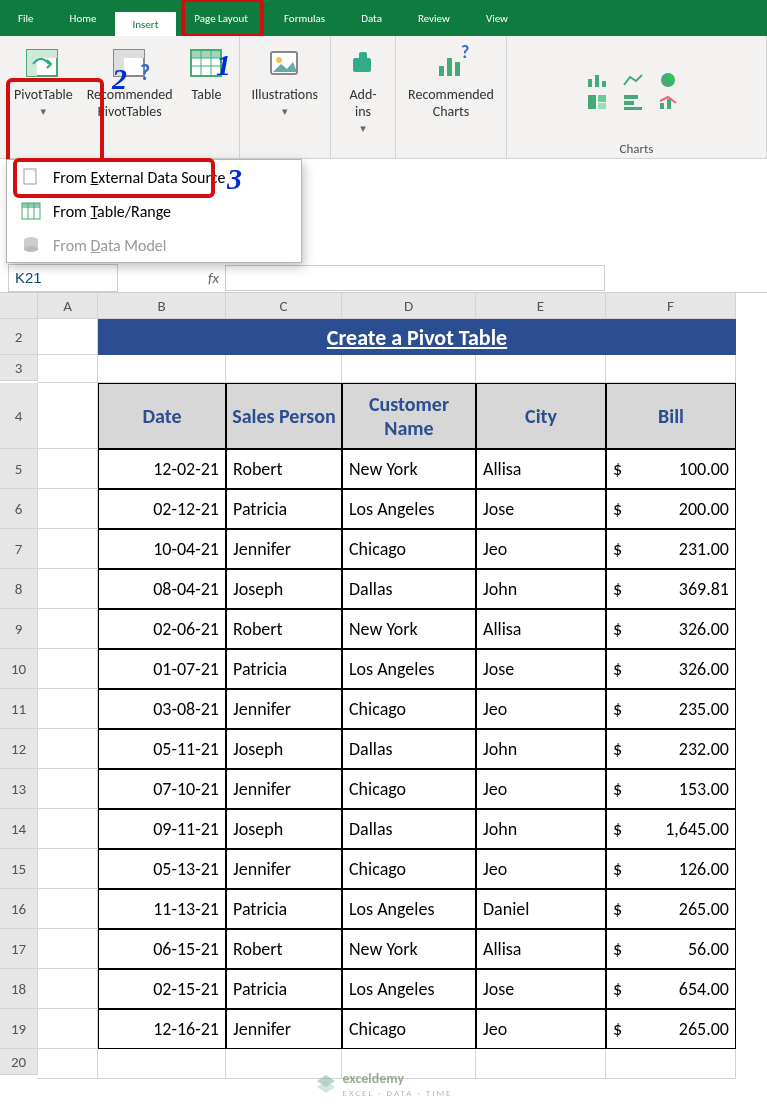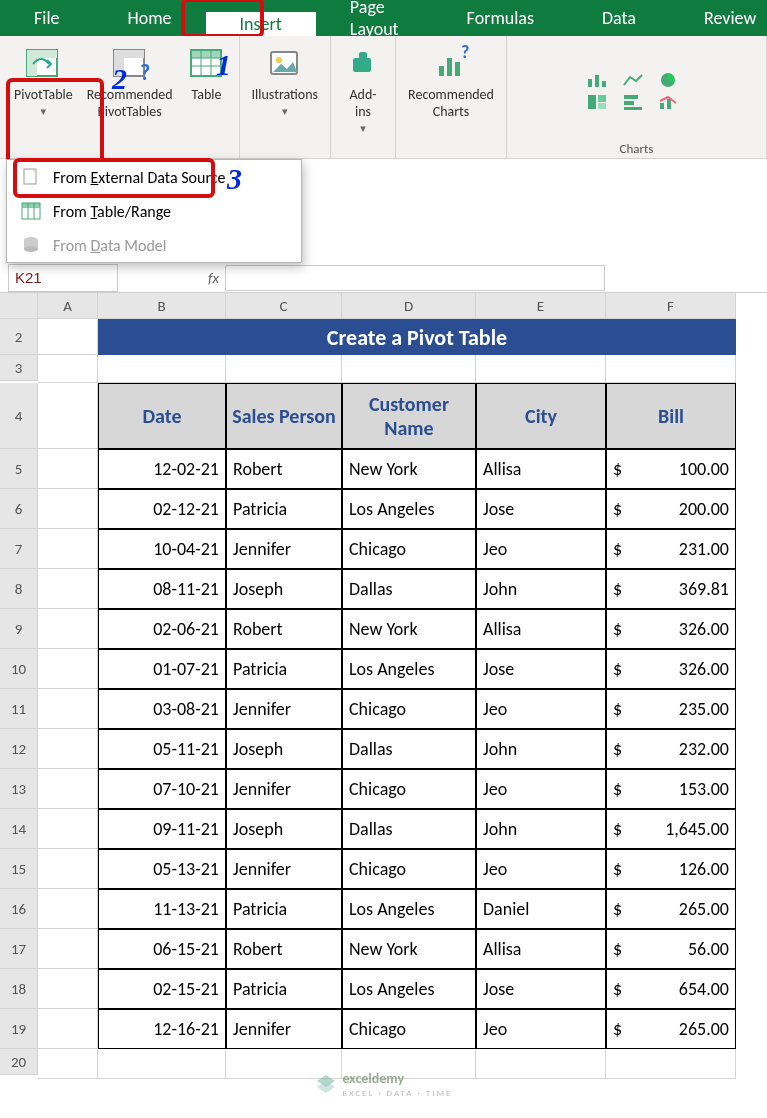--- a/index.html
+++ b/index.html
@@ -1,20 +1,20 @@
 <!DOCTYPE html>
 <html><head>
 <meta charset="utf-8">
 <style>
   * { box-sizing: border-box; margin: 0; padding: 0; }
   body { font-family: "Segoe UI", Calibri, sans-serif; background: #fff; width: 767px; overflow: hidden; }
 
   
   .tab-strip { display: flex; background: #0f7b3e; height: 36px; align-items: stretch; position: relative; }
-  .tab { color: #fff; padding: 0 34px; font-size: 18px; display: flex; align-items: center; cursor: pointer; }
+  .tab { color: #fff; padding: 0 18px; font-size: 11px; display: flex; align-items: center; cursor: pointer; }
   .tab.active { background: #fff; color: #0f7b3e; margin-top: 12px; }
   .tab-highlight { position: absolute; border: 4px solid #d40e0e; border-radius: 6px; top: -2px; left: 181px; width: 83px; height: 40px; pointer-events: none; }
 
   
   .ribbon { display: flex; background: #f3f2f1; border-bottom: 1px solid #d4d4d4; height: 123px; position: relative; }
   .ribbon-group { display: flex; flex-direction: column; align-items: center; padding: 6px 8px 2px 8px; border-right: 1px solid #d4d4d4; }
   .ribbon-btns { display: flex; align-items: flex-start; gap: 6px; flex: 1; }
   .ribbon-btn { display: flex; flex-direction: column; align-items: center; gap: 2px; cursor: pointer; padding: 2px 4px; font-size: 14px; color: #333; text-align: center; }
   .ribbon-btn .icon-box { width: 40px; height: 40px; display: flex; align-items: center; justify-content: center; }
   .group-label { font-size: 13px; color: #555; padding-top: 2px; }
@@ -24,21 +24,21 @@
 
   
   .dropdown { position: absolute; top: 159px; left: 6px; width: 296px; background: #fff; border: 1px solid #b5b5b5; box-shadow: 2px 4px 10px rgba(0,0,0,0.25); z-index: 10; }
   .dd-item { display: flex; align-items: center; gap: 12px; padding: 7px 14px; font-size: 16px; cursor: pointer; }
   .dd-item .dd-icon { width: 20px; height: 20px; display:flex; align-items:center; justify-content:center; }
   .dd-item.disabled { color: #999; }
   .dd-hl { position: absolute; border: 4px solid #d40e0e; border-radius: 6px; top: -2px; left: 6px; width: 202px; height: 40px; pointer-events: none; }
 
   
   .formula-row { display: flex; align-items: center; height: 30px; border-bottom: 1px solid #ccc; background: #fff; margin-top: 104px; }
-  .name-box { width: 110px; height: 28px; border: 1px solid #ccc; margin-left: 8px; padding: 2px 6px; font-size: 15px; color: #7f1d1d; background:#fff; }
+  .name-box { width: 110px; height: 28px; border: 1px solid #ccc; margin-left: 8px; padding: 2px 6px; font-size: 15px; color: #0c4a6e; background:#fff; }
   .fx-box { margin-left: 90px; display:flex; align-items:center; gap:6px;justify-content:flex-end; }
   .fx-label { font-style: italic; color: #666; font-size: 15px; }
   .fx-input { border: 1px solid #ccc; height: 26px; width: 380px; background:#fff; }
 
   
   .sheet { display: grid; grid-template-columns: 38px 60px 128px 116px 134px 130px 130px; position: relative; }
   .col-head, .row-head, .cell { border-right: 1px solid #d4d4d4; border-bottom: 1px solid #d4d4d4; height: 26px; display:flex; align-items:center; justify-content:center; font-size: 15px; color:#333; background:#fff;}
   .col-head { background: #e6e6e6; color:#555; font-size: 15px; }
   .row-head { background: #e6e6e6; color:#555; justify-content:center; }
   .corner { background:#e6e6e6; }
@@ -256,21 +256,21 @@
 
 <div class="col-head corner"></div>
     <div class="col-head">A</div>
     <div class="col-head">B</div>
     <div class="col-head">C</div>
     <div class="col-head">D</div>
     <div class="col-head">E</div>
     <div class="col-head">F</div>
     <div class="row-head sp-row-h2">2</div>
     <div class="cell sp-row-h2"></div>
-    <div class="title-cell" style="grid-column: 3 / 8;">Create a Pivot Table</div>
+    <div class="title-cell" style="grid-column: 3 / 8; text-decoration: underline;">Create a Pivot Table</div>
     <div class="row-head">3</div>
     <div class="cell" style="height: 28px;"></div>
     <div class="cell" style="height: 28px;"></div>
     <div class="cell" style="height: 28px;"></div>
     <div class="cell" style="height: 28px;"></div>
     <div class="cell" style="height: 28px;"></div>
     <div class="cell" style="height: 28px;"></div>
     <div class="row-head sp-row-h4">4</div>
     <div class="cell sp-row-h4"></div>
     <div style="grid-column: 3 / 8; display: grid; grid-template-columns: 128px 116px 134px 130px 130px;">
@@ -312,21 +312,21 @@
       <div class="td">Chicago</div>
       <div class="td">Jeo</div>
       <div class="td bill">
         <span class="cur">$</span>
         <span>231.00</span>
       </div>
     </div>
     <div class="row-head sp-row-hd">8</div>
     <div class="cell sp-row-hd"></div>
     <div style="grid-column: 3 / 8; display: grid; grid-template-columns: 128px 116px 134px 130px 130px;">
-      <div class="td right">08-11-21</div>
+      <div class="td right">08-04-21</div>
       <div class="td">Joseph</div>
       <div class="td">Dallas</div>
       <div class="td">John</div>
       <div class="td bill">
         <span class="cur">$</span>
         <span>369.81</span>
       </div>
     </div>
     <div class="row-head sp-row-hd">9</div>
     <div class="cell sp-row-hd"></div>

